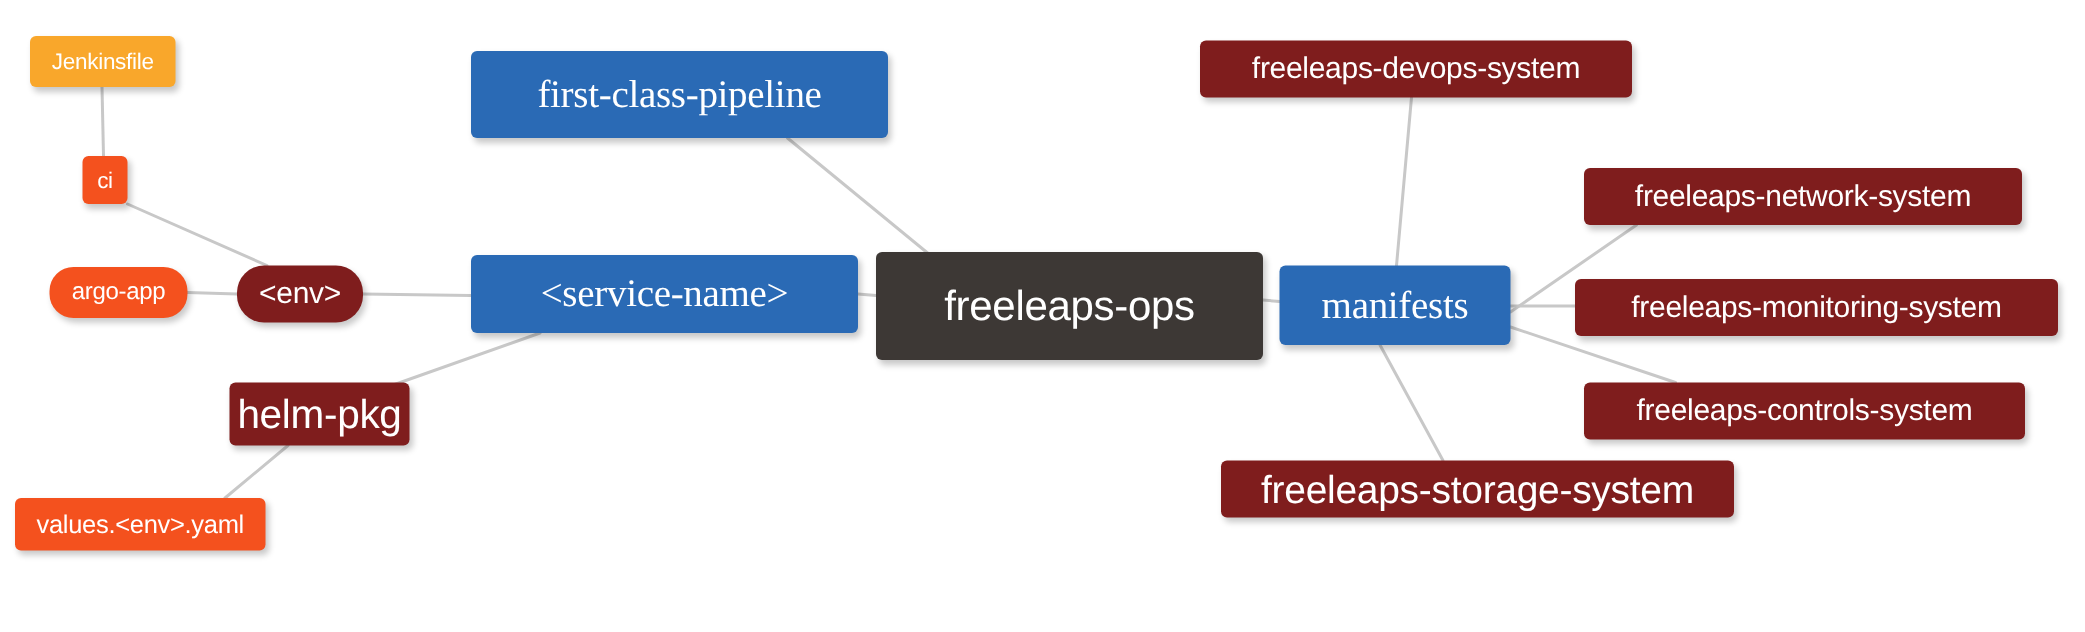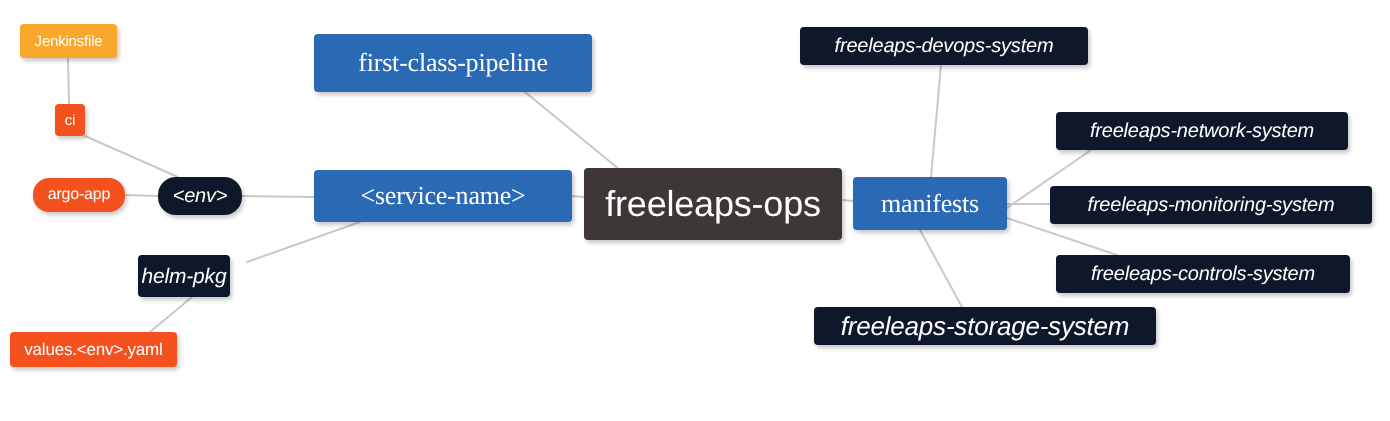--- a/index.html
+++ b/index.html
@@ -36,21 +36,21 @@
     color: #ffffff;
     border-radius: 4px;
     white-space: nowrap;
     line-height: 1;
     letter-spacing: -0.2px;
     box-shadow: 2px 3px 4px rgba(0,0,0,0.22);
     text-rendering: geometricPrecision;
   }
   .n-root   { background: #3d3835; }
   .n-blue   { background: #2a6ab5; font-family: Liberation Serif, serif; }
-  .n-green  { background: #0f172a; font-style: italic; }
+  .n-green  { background: #7f1d1d; }
   .n-orange { background: #f9a72b; }
   .n-red    { background: #f4511e; }
 </style>
 </head>
 <body>
 
 <div id="canvas">
   <svg id="edges" viewBox="0 0 1390 421" xmlns="http://www.w3.org/2000/svg">
       <line x1="525" y1="92" x2="620" y2="170" stroke="#c8c8c8" stroke-width="2" stroke-linecap="round"></line>
       <line x1="572" y1="196" x2="584" y2="197" stroke="#c8c8c8" stroke-width="2" stroke-linecap="round"></line>
@@ -61,28 +61,28 @@
       <line x1="247" y1="262" x2="360" y2="222" stroke="#c8c8c8" stroke-width="2" stroke-linecap="round"></line>
       <line x1="150" y1="332" x2="192" y2="297" stroke="#c8c8c8" stroke-width="2" stroke-linecap="round"></line>
       <line x1="842" y1="200" x2="853" y2="201" stroke="#c8c8c8" stroke-width="2" stroke-linecap="round"></line>
       <line x1="931" y1="177" x2="941" y2="65" stroke="#c8c8c8" stroke-width="2" stroke-linecap="round"></line>
       <line x1="1007" y1="208" x2="1091" y2="150" stroke="#c8c8c8" stroke-width="2" stroke-linecap="round"></line>
       <line x1="1007" y1="204" x2="1050" y2="204" stroke="#c8c8c8" stroke-width="2" stroke-linecap="round"></line>
       <line x1="1007" y1="218" x2="1117" y2="255" stroke="#c8c8c8" stroke-width="2" stroke-linecap="round"></line>
       <line x1="920" y1="230" x2="962" y2="307" stroke="#c8c8c8" stroke-width="2" stroke-linecap="round"></line>
     </svg>
   <div id="nodes">
-      <div class="node n-root" style="left: 584px; top: 168px; width: 258px; height: 72px; font-size: 36px;">freeleaps-ops</div>
+      <div class="node n-root" style="left: 584px; top: 168px; width: 258px; height: 72px; font-size: 28px;">freeleaps-ops</div>
       <div class="node n-blue" style="left: 314px; top: 34px; width: 278px; height: 58px; font-size: 26px;">first-class-pipeline</div>
       <div class="node n-blue" style="left: 314px; top: 170px; width: 258px; height: 52px; font-size: 26px;">&lt;service-name&gt;</div>
       <div class="node n-green" style="left: 158px; top: 177px; width: 84px; height: 38px; font-size: 20px; border-radius: 18px;">&lt;env&gt;</div>
       <div class="node n-red" style="left: 55px; top: 104px; width: 30px; height: 32px; font-size: 15px;">ci</div>
       <div class="node n-orange" style="left: 20px; top: 24px; width: 97px; height: 34px; font-size: 15px;">Jenkinsfile</div>
       <div class="node n-red" style="left: 33px; top: 178px; width: 92px; height: 34px; font-size: 16px; border-radius: 16px;">argo-app</div>
-      <div class="node n-green" style="left: 138px; top: 255px; width: 92px; height: 42px; font-size: 21px;">helm-pkg</div>
+      <div class="node n-green" style="left: 153px; top: 255px; width: 120px; height: 42px; font-size: 27px;">helm-pkg</div>
       <div class="node n-red" style="left: 10px; top: 332px; width: 167px; height: 35px; font-size: 17px;">values.&lt;env&gt;.yaml</div>
       <div class="node n-blue" style="left: 853px; top: 177px; width: 154px; height: 53px; font-size: 26px;">manifests</div>
       <div class="node n-green" style="left: 800px; top: 27px; width: 288px; height: 38px; font-size: 20px;">freeleaps-devops-system</div>
       <div class="node n-green" style="left: 1056px; top: 112px; width: 292px; height: 38px; font-size: 20px;">freeleaps-network-system</div>
       <div class="node n-green" style="left: 1050px; top: 186px; width: 322px; height: 38px; font-size: 20px;">freeleaps-monitoring-system</div>
       <div class="node n-green" style="left: 1056px; top: 255px; width: 294px; height: 38px; font-size: 20px;">freeleaps-controls-system</div>
       <div class="node n-green" style="left: 814px; top: 307px; width: 342px; height: 38px; font-size: 26px;">freeleaps-storage-system</div>
     </div>
 </div>
 

